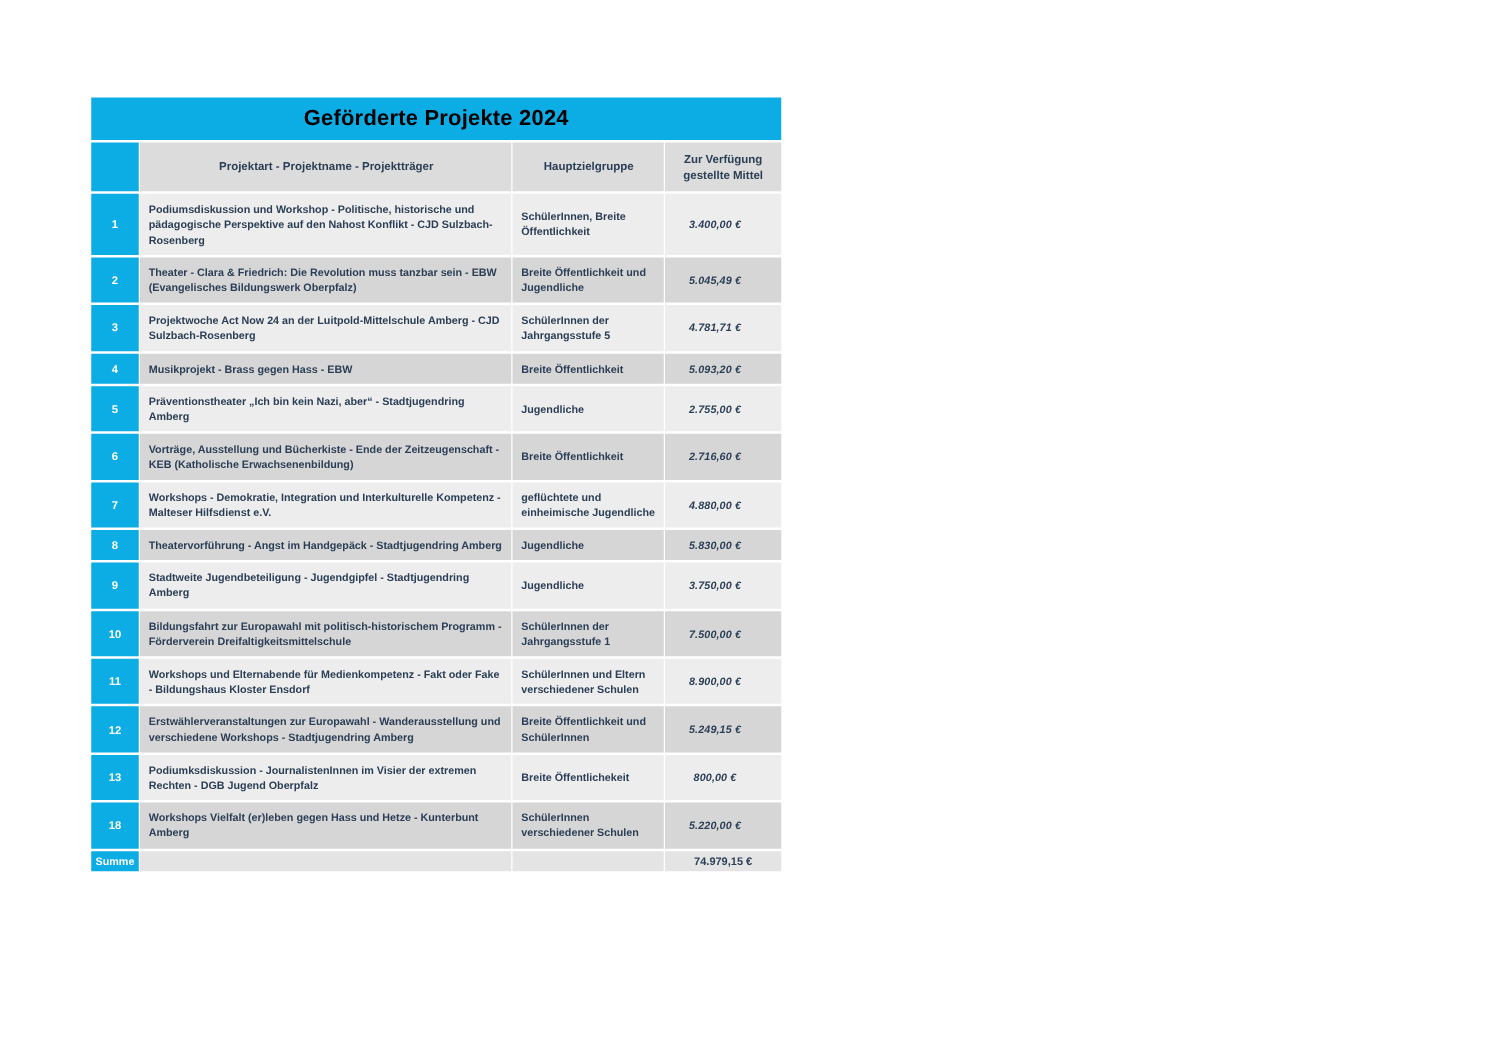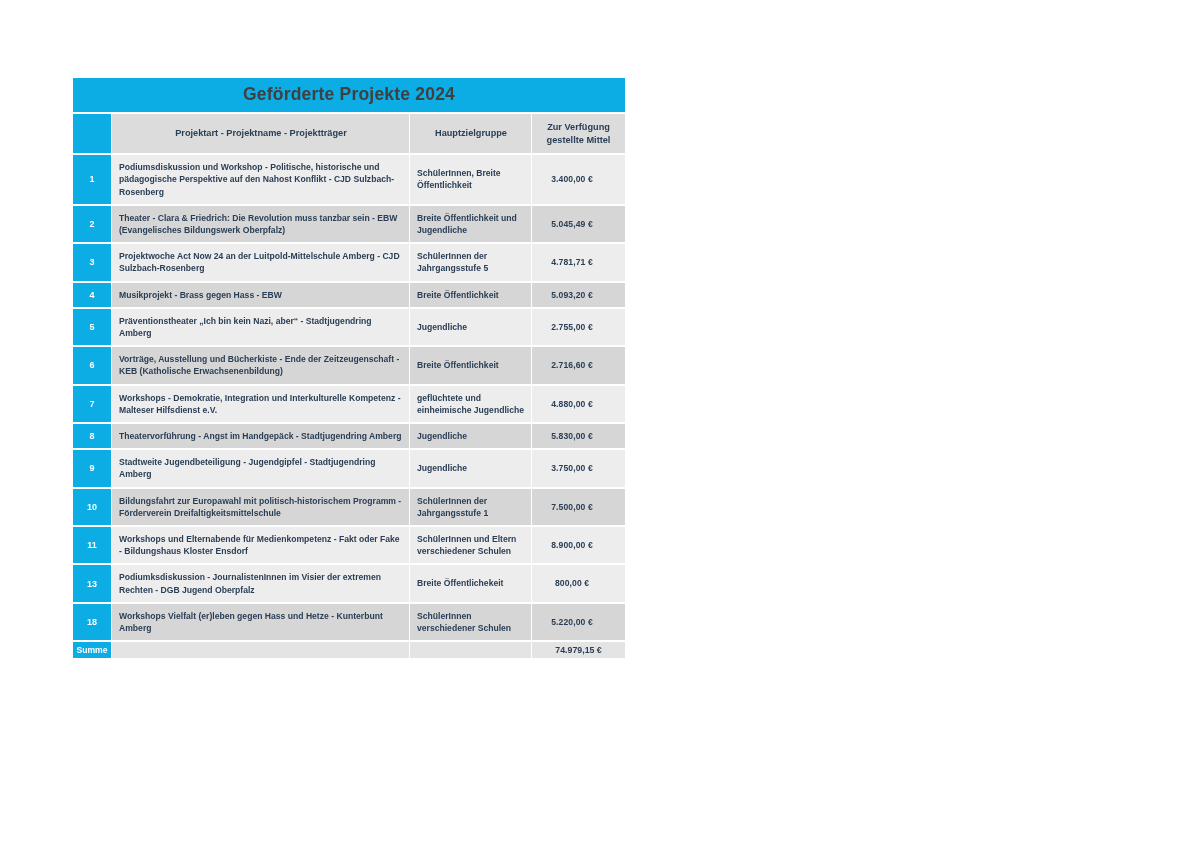--- a/index.html
+++ b/index.html
@@ -34,21 +34,21 @@
   table.projects {
     width: 551px;
     border-collapse: separate;
     border-spacing: 1px 2px;
     table-layout: fixed;
   }
 
   
   .title-cell {
     background: #0CACE4;
-    color: #404040;
+    color: #000000;
     font-size: 17.5px;
     font-weight: bold;
     text-align: center;
     letter-spacing: 0.2px;
     padding: 7px 4px 8px 4px;
     line-height: 1.1;
   }
 
   
   .hdr-num {
@@ -88,20 +88,21 @@
     line-height: 1.42;
     vertical-align: middle;
     padding: 6px 6px 6px 7px;
   }
   td.cell.amount {
     text-align: center;
     padding-left: 3px;
     padding-right: 16px;
     white-space: nowrap;
     letter-spacing: 0.1px;
+    font-style: italic;
   }
   tr.odd td.cell  { background: #EDEDED; }
   tr.even td.cell { background: #D6D6D6; }
 
   
   td.sum-label {
     background: #0CACE4;
     color: #ffffff;
     font-size: 8.6px;
     font-weight: bold;
@@ -215,20 +216,26 @@
             <td class="cell">Bildungsfahrt zur Europawahl mit politisch-historischem Programm - Förderverein Dreifaltigkeitsmittelschule</td>
             <td class="cell">SchülerInnen der Jahrgangsstufe 1</td>
             <td class="cell amount">7.500,00 €</td>
           </tr>
           <tr class="odd">
             <td class="num">11</td>
             <td class="cell">Workshops und Elternabende für Medienkompetenz - Fakt oder Fake - Bildungshaus Kloster Ensdorf</td>
             <td class="cell">SchülerInnen und Eltern verschiedener Schulen</td>
             <td class="cell amount">8.900,00 €</td>
           </tr>
+          <tr class="even">
+            <td class="num">12</td>
+            <td class="cell">Erstwählerveranstaltungen zur Europawahl - Wanderausstellung und verschiedene Workshops - Stadtjugendring Amberg</td>
+            <td class="cell">Breite Öffentlichkeit und SchülerInnen</td>
+            <td class="cell amount">5.249,15 €</td>
+          </tr>
           <tr class="odd">
             <td class="num">13</td>
             <td class="cell">Podiumksdiskussion - JournalistenInnen im Visier der extremen Rechten - DGB Jugend Oberpfalz</td>
             <td class="cell">Breite Öffentlichekeit</td>
             <td class="cell amount">800,00 €</td>
           </tr>
           <tr class="even">
             <td class="num">18</td>
             <td class="cell">Workshops Vielfalt (er)leben gegen Hass und Hetze - Kunterbunt Amberg</td>
             <td class="cell">SchülerInnen verschiedener Schulen</td>

